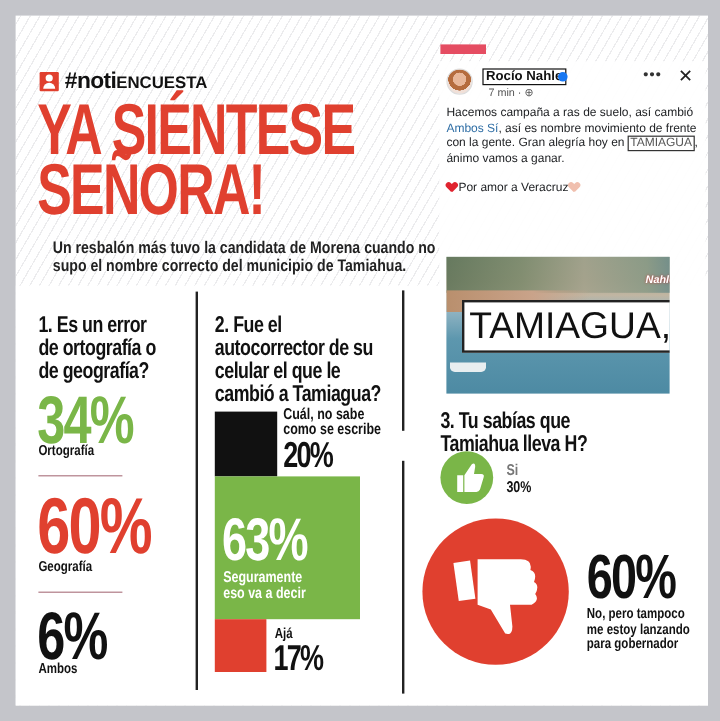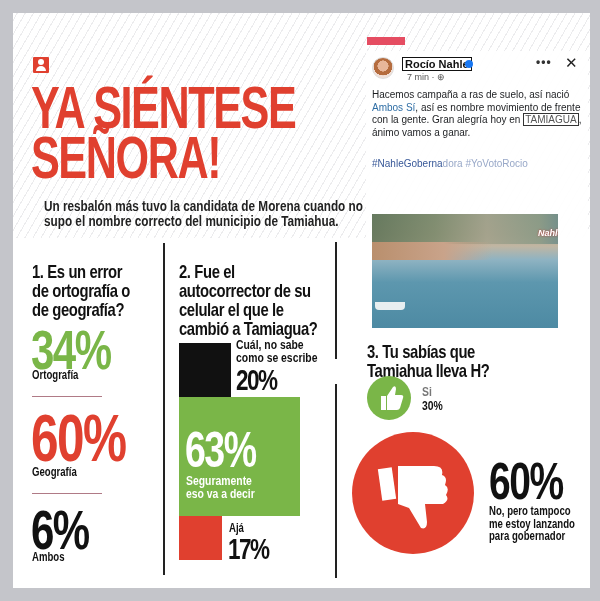--- a/index.html
+++ b/index.html
@@ -79,51 +79,53 @@
   .thumb-up svg, .thumb-down svg { position: absolute; left: 0; top: 0; }
 </style>
 </head>
 <body>
 
 <div class="card">
   <div class="lower-fade"></div>
 
   <div class="brand">
     <span class="brand-icon"></span>
+    <span class="brand-text"><span>#noti</span><span class="small">ENCUESTA</span></span>
   </div>
 
   <div class="headline">
     <div>YA SIÉNTESE</div>
     <div>SEÑORA!</div>
   </div>
   <div class="subhead">
     <div>Un resbalón más tuvo la candidata de Morena cuando no</div>
     <div>supo el nombre correcto del municipio de Tamiahua.</div>
   </div>
 
   <div class="fb-tab"></div>
   <div class="fb-card">
     <div class="avatar"></div>
     <div class="fb-name">Rocío Nahle</div>
     <div class="verified"></div>
     <div class="fb-time"><span>7 min ·</span> <span>⊕</span></div>
     <div class="fb-more">•••</div>
     <div class="fb-close">✕</div>
     <div class="fb-body">
-      <span>Hacemos campaña a ras de suelo, así nació</span>
+      <span>Hacemos campaña a ras de suelo, así cambió</span>
       <span class="link">Ambos Sí</span><span>, así es nombre movimiento de frente con la gente. Gran alegría hoy en </span><span class="boxed">TAMIAGUA</span><span>, ánimo vamos a ganar.</span>
       <div style="height:12px"></div>
+      <div><span class="heart red"></span><span>Por amor a Veracruz</span><span class="heart pink"></span></div>
       <div style="height:7px"></div>
-      <div class="tags"><span>#NahleGoberna</span><span class="faded">dora #YoVotoRocio</span></div>
     </div>
     <div class="fb-image">
       <div class="trees"></div>
       <div class="shore"></div>
       <div class="boat"></div>
       <div class="wm">Nahle</div>
+      <div class="caption">TAMIAGUA,</div>
       <div class="spk">🔊</div>
     </div>
   </div>
 
   <div class="vdiv" style="left:150px; top:230px; height:332px;"></div>
   <div class="vdiv" style="left:322px; top:229px; height:117px;"></div>
   <div class="vdiv" style="left:322px; top:371px; height:194px;"></div>
 
   <div class="q" style="left:19px; top:249px;">
     <div>1. Es un error</div>

